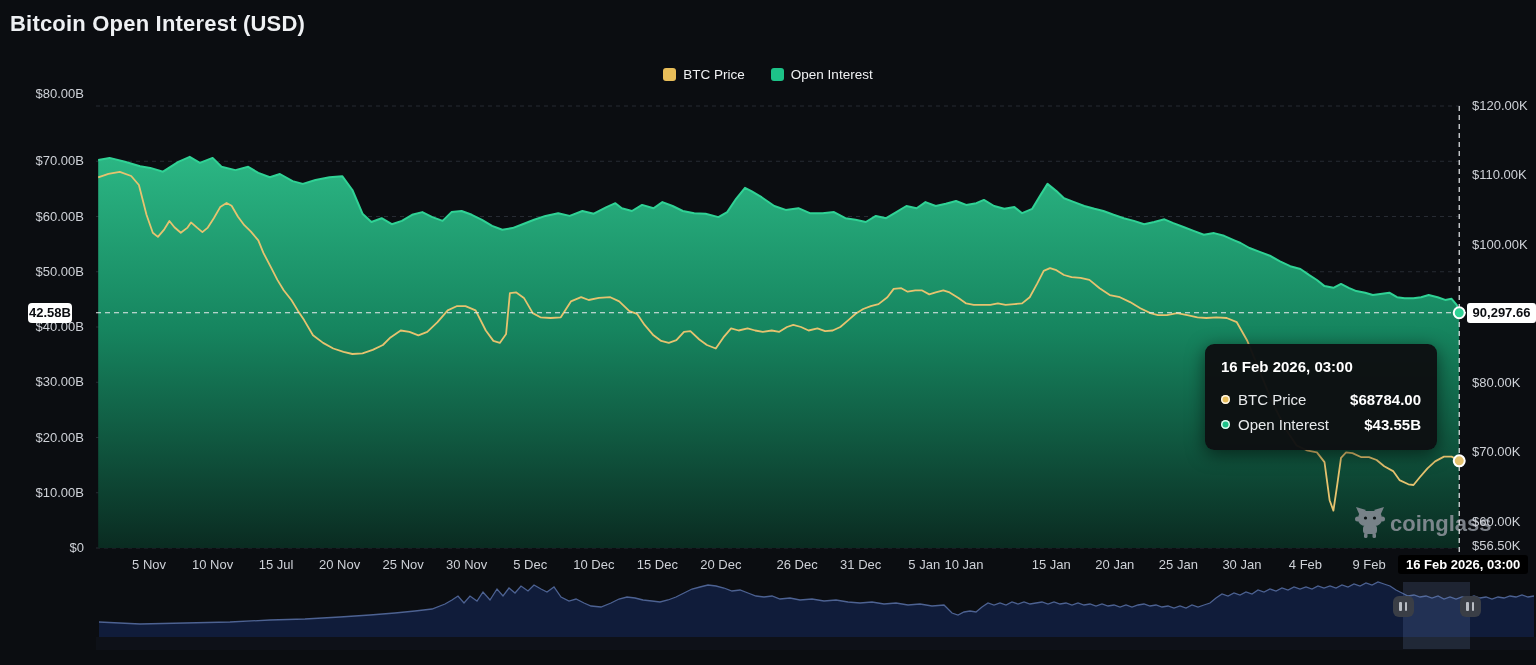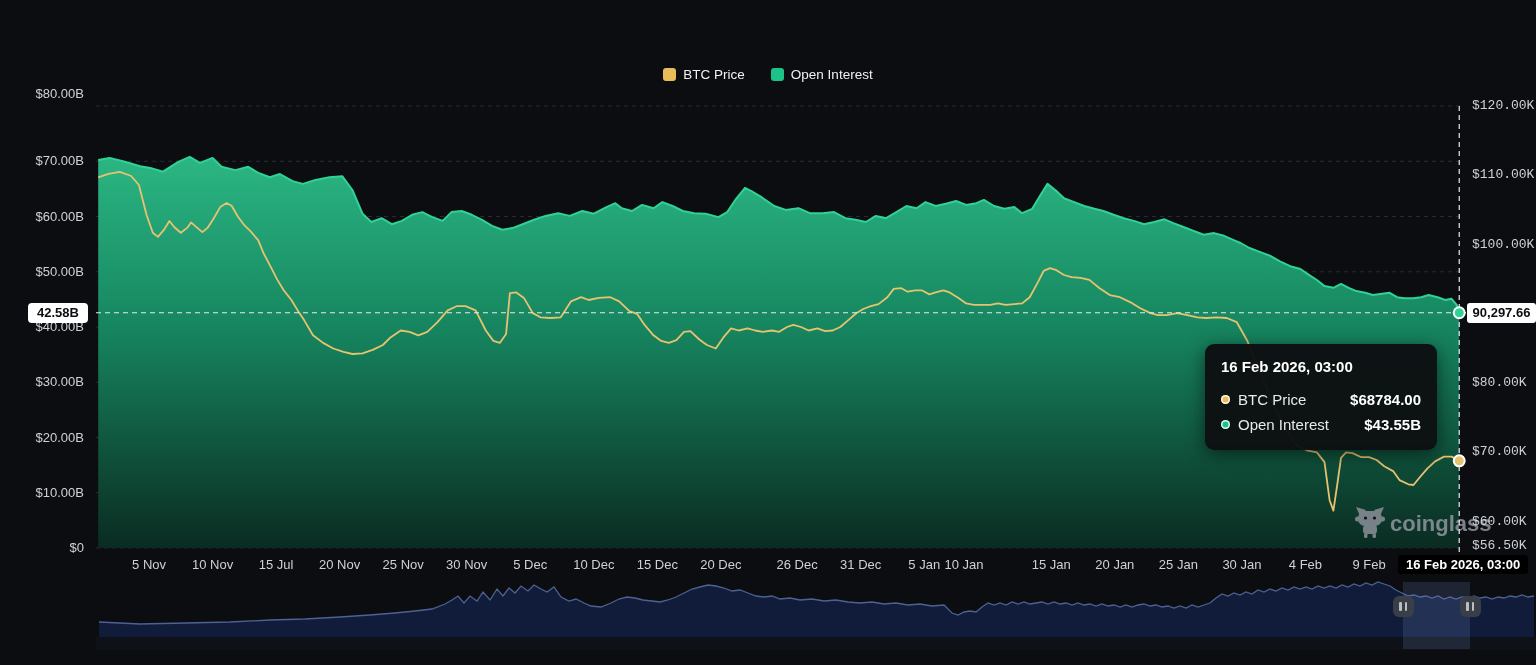--- a/index.html
+++ b/index.html
@@ -6,44 +6,45 @@
   .stage{position:relative;width:1536px;height:665px;background:#0b0d11;overflow:hidden;
          font-family:"Liberation Sans",sans-serif;-webkit-font-smoothing:antialiased;}
   .page-title{position:absolute;left:10px;top:11px;font-size:22px;font-weight:700;color:#eef0f3;letter-spacing:.2px;}
   .legend{position:absolute;left:0;right:0;top:67px;display:flex;justify-content:center;gap:26px;}
   .legend-item{display:flex;align-items:center;gap:7px;cursor:pointer;}
   .legend-swatch{width:13px;height:13px;border-radius:3px;}
   .legend-label{font-size:13.5px;color:#f0f1f3;font-weight:500;}
   #chart-svg{position:absolute;left:0;top:0;}
   .ytick,.xtick{position:absolute;font-size:13px;color:#ced1d7;line-height:18px;white-space:nowrap;}
   .left-axis .ytick{width:84px;text-align:right;left:0;}
-  .right-axis .ytick{left:1472px;text-align:left;font-family:Liberation Mono, monospace;}
+  .right-axis .ytick{left:1472px;text-align:left;}
   .xtick{transform:translateX(-50%);top:556px;}
   .value-badge{position:absolute;background:#ffffff;color:#0b0d11;font-size:13px;font-weight:700;
                border-radius:4px;height:20px;line-height:20px;text-align:center;z-index:6;}
-  .badge-oi{left:28px;top:303px;width:60px;}
+  .badge-oi{left:28px;top:303px;width:44px;}
   .badge-price{left:1467px;top:303px;width:69px;border-radius:3px;}
   .date-badge{position:absolute;left:1398px;top:555px;height:19px;line-height:19px;padding:0 8px;
               background:#000000;color:#ffffff;font-size:13px;font-weight:700;border-radius:3px;z-index:6;white-space:nowrap;}
   .tooltip{position:absolute;left:1205px;top:344px;width:232px;box-sizing:border-box;
            background:rgba(13,15,18,0.97);border-radius:9px;padding:14px 16px 13px 16px;z-index:8;
            box-shadow:0 4px 18px rgba(0,0,0,.55);}
   .tooltip-title{font-size:15px;font-weight:700;color:#ffffff;margin-bottom:12px;}
   .tooltip-row{display:flex;align-items:center;gap:8px;height:25px;font-size:15px;color:#e8eaec;}
   .tooltip-dot{width:9px;height:9px;border-radius:50%;flex:0 0 auto;box-shadow:0 0 0 1.5px rgba(255,255,255,.85) inset;}
   .tooltip-value{margin-left:auto;font-weight:700;color:#ffffff;}
   .nav-handle{position:absolute;width:21px;height:21px;border-radius:6px;background:#3a3e46;z-index:7;
               display:flex;align-items:center;justify-content:center;gap:3px;top:596px;cursor:ew-resize;}
   .nav-handle i{display:block;width:2.5px;height:9px;background:#b9bdc4;border-radius:1px;}
 </style>
 </head>
 <body>
 
 <div class="stage">
 
+  <div class="page-title">Bitcoin Open Interest (USD)</div>
 
   <div class="legend">
     <div class="legend-item">
       <span class="legend-swatch" style="background: rgb(232, 189, 89);"></span>
       <span class="legend-label">BTC Price</span>
     </div>
     <div class="legend-item">
       <span class="legend-swatch" style="background: rgb(29, 194, 136);"></span>
       <span class="legend-label">Open Interest</span>
     </div>

